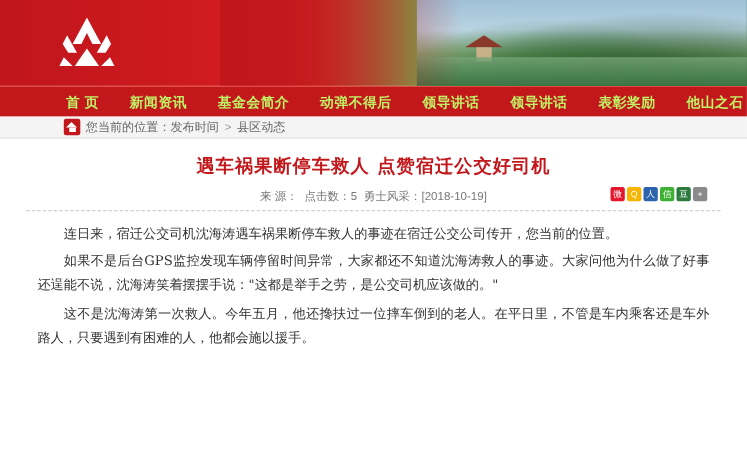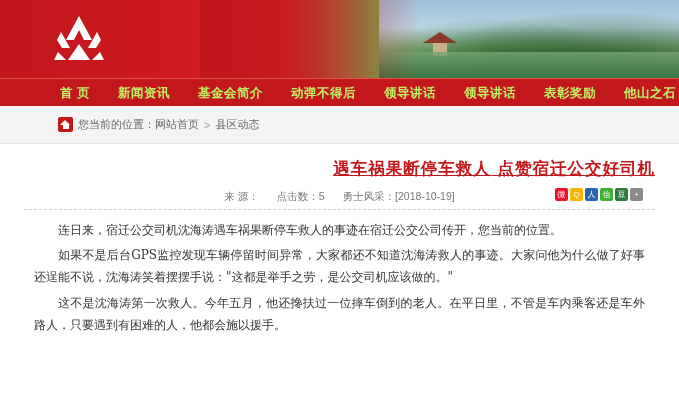--- a/index.html
+++ b/index.html
@@ -102,21 +102,21 @@
     font-weight: bold;
     padding: 0 14px;
     line-height: 28px;
     white-space: nowrap;
     cursor: pointer;
     letter-spacing: 0.5px;
   }
 
   
   .crumb-bar {
-    height: 38px;
+    height: 20px;
     background: #f4f4f4;
     border-bottom: 1px solid #e2e2e2;
     display: flex;
     align-items: center;
     padding-left: 56px;
     box-sizing: border-box;
     font-size: 11px;
     color: #666;
   }
   .crumb-home {
@@ -145,36 +145,35 @@
   .crumb-sep { margin: 0 5px; color: #999; }
   .crumb-link { color: #666; text-decoration: none; cursor: pointer; }
 
   
   .article {
     position: relative;
     padding: 14px 24px 0 24px;
     box-sizing: border-box;
   }
   .art-title {
-    text-align: right;
+    text-align: center;
     font-family: "DejaVu Serif", "Liberation Serif", serif;
     font-size: 16.5px;
     font-weight: bold;
     color: #c2181c;
     letter-spacing: 1px;
     margin-bottom: 10px;
-    text-decoration: underline;
   }
   .art-meta {
     border-bottom: 1px dashed #cfcfcf;
     padding-bottom: 5px;
     display: flex;
     align-items: center;
     justify-content: center;
-    gap: 18px;
+    gap: 6px;
     font-size: 10.5px;
     color: #777;
     position: relative;
   }
   .art-meta .share {
     position: absolute;
     right: 12px;
     top: -2px;
     display: flex;
     gap: 2px;
@@ -237,21 +236,21 @@
     <div class="nav-item">领导讲话</div>
     <div class="nav-item">表彰奖励</div>
     <div class="nav-item">他山之石</div>
     <div class="nav-item">县区动态</div>
 
   </div>
 
   <div class="crumb-bar">
     <span class="crumb-home"></span>
     <span class="crumb-text">您当前的位置：</span>
-    <a class="crumb-link">网站首页</a>
+    <a class="crumb-link">发布时间</a>
     <span class="crumb-sep">&gt;</span>
     <a class="crumb-link">县区动态</a>
   </div>
 
   <div class="article">
 
     <div class="art-title">遇车祸果断停车救人 点赞宿迁公交好司机</div>
 
     <div class="art-meta">
       <span>

